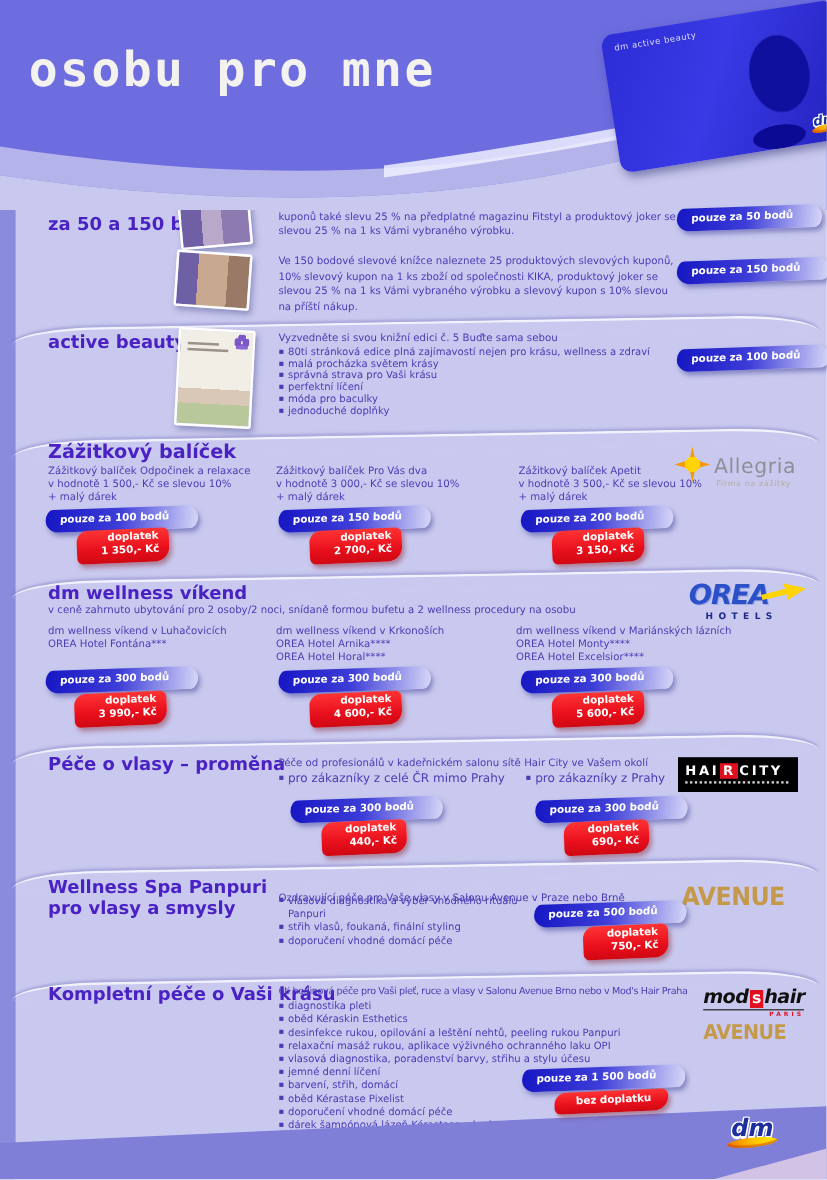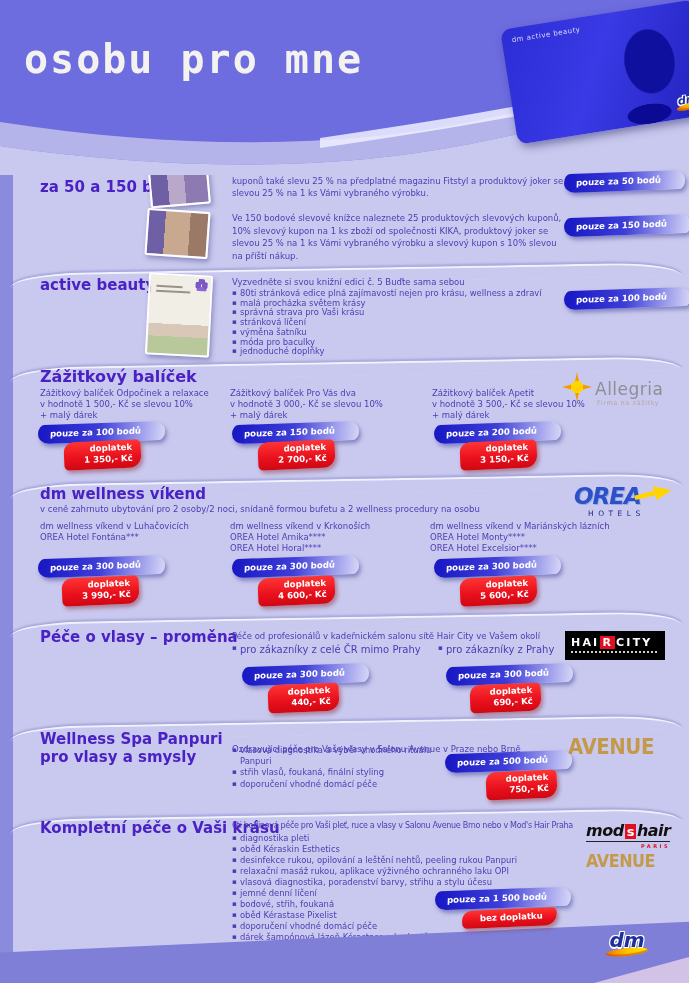--- a/index.html
+++ b/index.html
@@ -64,21 +64,21 @@
 
 .logo-allegria{position:absolute;left:560px;top:372px;width:126px;height:40px}
 .alg-sun{position:absolute;left:2px;top:0;width:30px;height:30px}
 .alg-sun::before{content:"";position:absolute;inset:0;background:#f59b00;clip-path:polygon(50% 0,58% 38%,100% 50%,58% 62%,50% 100%,42% 62%,0 50%,42% 38%)}
 .alg-sun::after{content:"";position:absolute;inset:6px;background:radial-gradient(circle,#ffd400 0 48%,transparent 50%)}
 .alg-name{position:absolute;left:35px;top:7px;font-size:17px;color:#8e8e96;letter-spacing:.5px}
 .alg-tag{position:absolute;left:37px;top:27px;font-size:6.5px;color:#b3ab9e;letter-spacing:.6px}
 .logo-orea{position:absolute;left:574px;top:483px;width:110px}
 .orea-name{font-size:23px;font-weight:900;font-style:italic;color:#2b50c8;letter-spacing:-1px;text-shadow:1px 1px 0 rgba(140,160,220,.8)}
 .orea-arrow{position:absolute;left:60px;top:3px;width:38px;height:15px;background:#ffd400;clip-path:polygon(0 48%,55% 32%,50% 0,100% 46%,54% 100%,58% 64%,2% 76%);transform:rotate(-8deg);filter:drop-shadow(1px 1px 0 rgba(40,60,140,.5))}
-.orea-sub{display:block;margin:0 0 0 14px;font-size:7.5px;font-weight:normal;letter-spacing:4.5px;color:#1c2a86}
+.orea-sub{display:block;margin:0 0 0 14px;font-size:7.5px;font-weight:bold;letter-spacing:4.5px;color:#1c2a86}
 .logo-haircity{position:absolute;left:565px;top:631px;width:100px;height:29px;background:#000;padding:5px 6px 3px}
 .hc-row{display:flex;align-items:center;font-size:11px;font-weight:bold;letter-spacing:2.2px;color:#fff;white-space:nowrap}
 .hc-r{background:#e01020;padding:0 2px;margin:0 1px}
 .hc-dots{margin-top:2px;border-top:2px dotted #cfcfcf;width:86px}
 .logo-avenue{position:absolute;font-weight:bold;color:#c49a4a;letter-spacing:-.5px;transform:scaleX(.94);transform-origin:left}
 .logo-modshair{position:absolute;left:586px;top:821px;width:84px;font-weight:800;font-size:16px;font-style:italic;color:#101010;letter-spacing:-.5px;white-space:nowrap}
 .ms-s{background:#e01020;color:#fff;font-style:normal;padding:0 2px;margin:0 1px;font-size:13px;font-weight:bold}
 .ms-paris{display:block;text-align:right;font-size:5px;color:#e01020;letter-spacing:2.5px;font-style:normal;font-weight:bold;border-top:1px solid #222;margin-top:1px;padding-top:1px}
 
 .bottom-band{position:absolute;left:0;bottom:0;width:689px;height:68px;background:#7f7fd8;clip-path:polygon(0 55%,100% 10%,100% 100%,0 100%);z-index:1}
@@ -128,22 +128,21 @@
   <div class="book book3">
     <span class="cover-line" style="top:10px;width:26px"></span>
     <span class="cover-line" style="top:15px;width:34px"></span>
     <span class="flower"></span>
   </div>
   <div class="t nowrap" style="left:232px;top:277px">Vyzvedněte si svou knižní edici č. 5 Buďte sama sebou</div>
   <ul class="bullets lh10" style="left:232px;top:289px;width:330px">
     <li>80ti stránková edice plná zajímavostí nejen pro krásu, wellness a zdraví</li>
     <li>malá procházka světem krásy</li>
     <li>správná strava pro Vaši krásu</li>
-    <li>stránková líčení</li>
-    <li>výměna šatníku</li>
+    <li>perfektní líčení</li>
     <li>móda pro baculky</li>
     <li>jednoduché doplňky</li>
   </ul>
   <div class="ribbon-blue" style="left:564px;top:289px">pouze za 100 bodů</div>
 
   <div class="sec-title" style="left:40px;top:368px;font-size:16px">Zážitkový balíček</div>
   <div class="col" style="left:40px;top:388px">
     <span class="blk">Zážitkový balíček Odpočinek a relaxace</span>
     <span class="blk">v hodnotě 1 500,- Kč se slevou 10%</span>
     <span class="blk">+ malý dárek</span>
@@ -259,21 +258,21 @@
 
   <div class="sec-title" style="left:40px;top:819px">Kompletní péče o Vaši krásu</div>
   <div class="t nowrap tight" style="left:232px;top:821px">6ti hodinová péče pro Vaši pleť, ruce a vlasy v Salonu Avenue Brno nebo v Mod's Hair Praha</div>
   <ul class="bullets lh11k" style="left:232px;top:833px;width:215px">
     <li>diagnostika pleti</li>
     <li>oběd Kéraskin Esthetics</li>
     <li style="white-space:nowrap">desinfekce rukou, opilování a leštění nehtů, peeling rukou Panpuri</li>
     <li style="white-space:nowrap">relaxační masáž rukou, aplikace výživného ochranného laku OPI</li>
     <li style="white-space:nowrap">vlasová diagnostika, poradenství barvy, střihu a stylu účesu</li>
     <li>jemné denní líčení</li>
-    <li>bodové, střih, foukaná</li>
+    <li>barvení, střih, domácí</li>
     <li>oběd Kérastase Pixelist</li>
     <li>doporučení vhodné domácí péče</li>
     <li>dárek šampónová lázeň Kérastase v hodnotě 550,- Kč</li>
   </ul>
   <div class="ribbon-blue" style="left:435px;top:889px">pouze za 1 500 bodů</div>
   <div class="ribbon-red single" style="left:462px;top:909px">bez doplatku</div>
   <div class="logo-modshair">
     <span>mod</span><span class="ms-s">s</span><span>hair</span>
     <span class="ms-paris">PARIS</span>
   </div>

